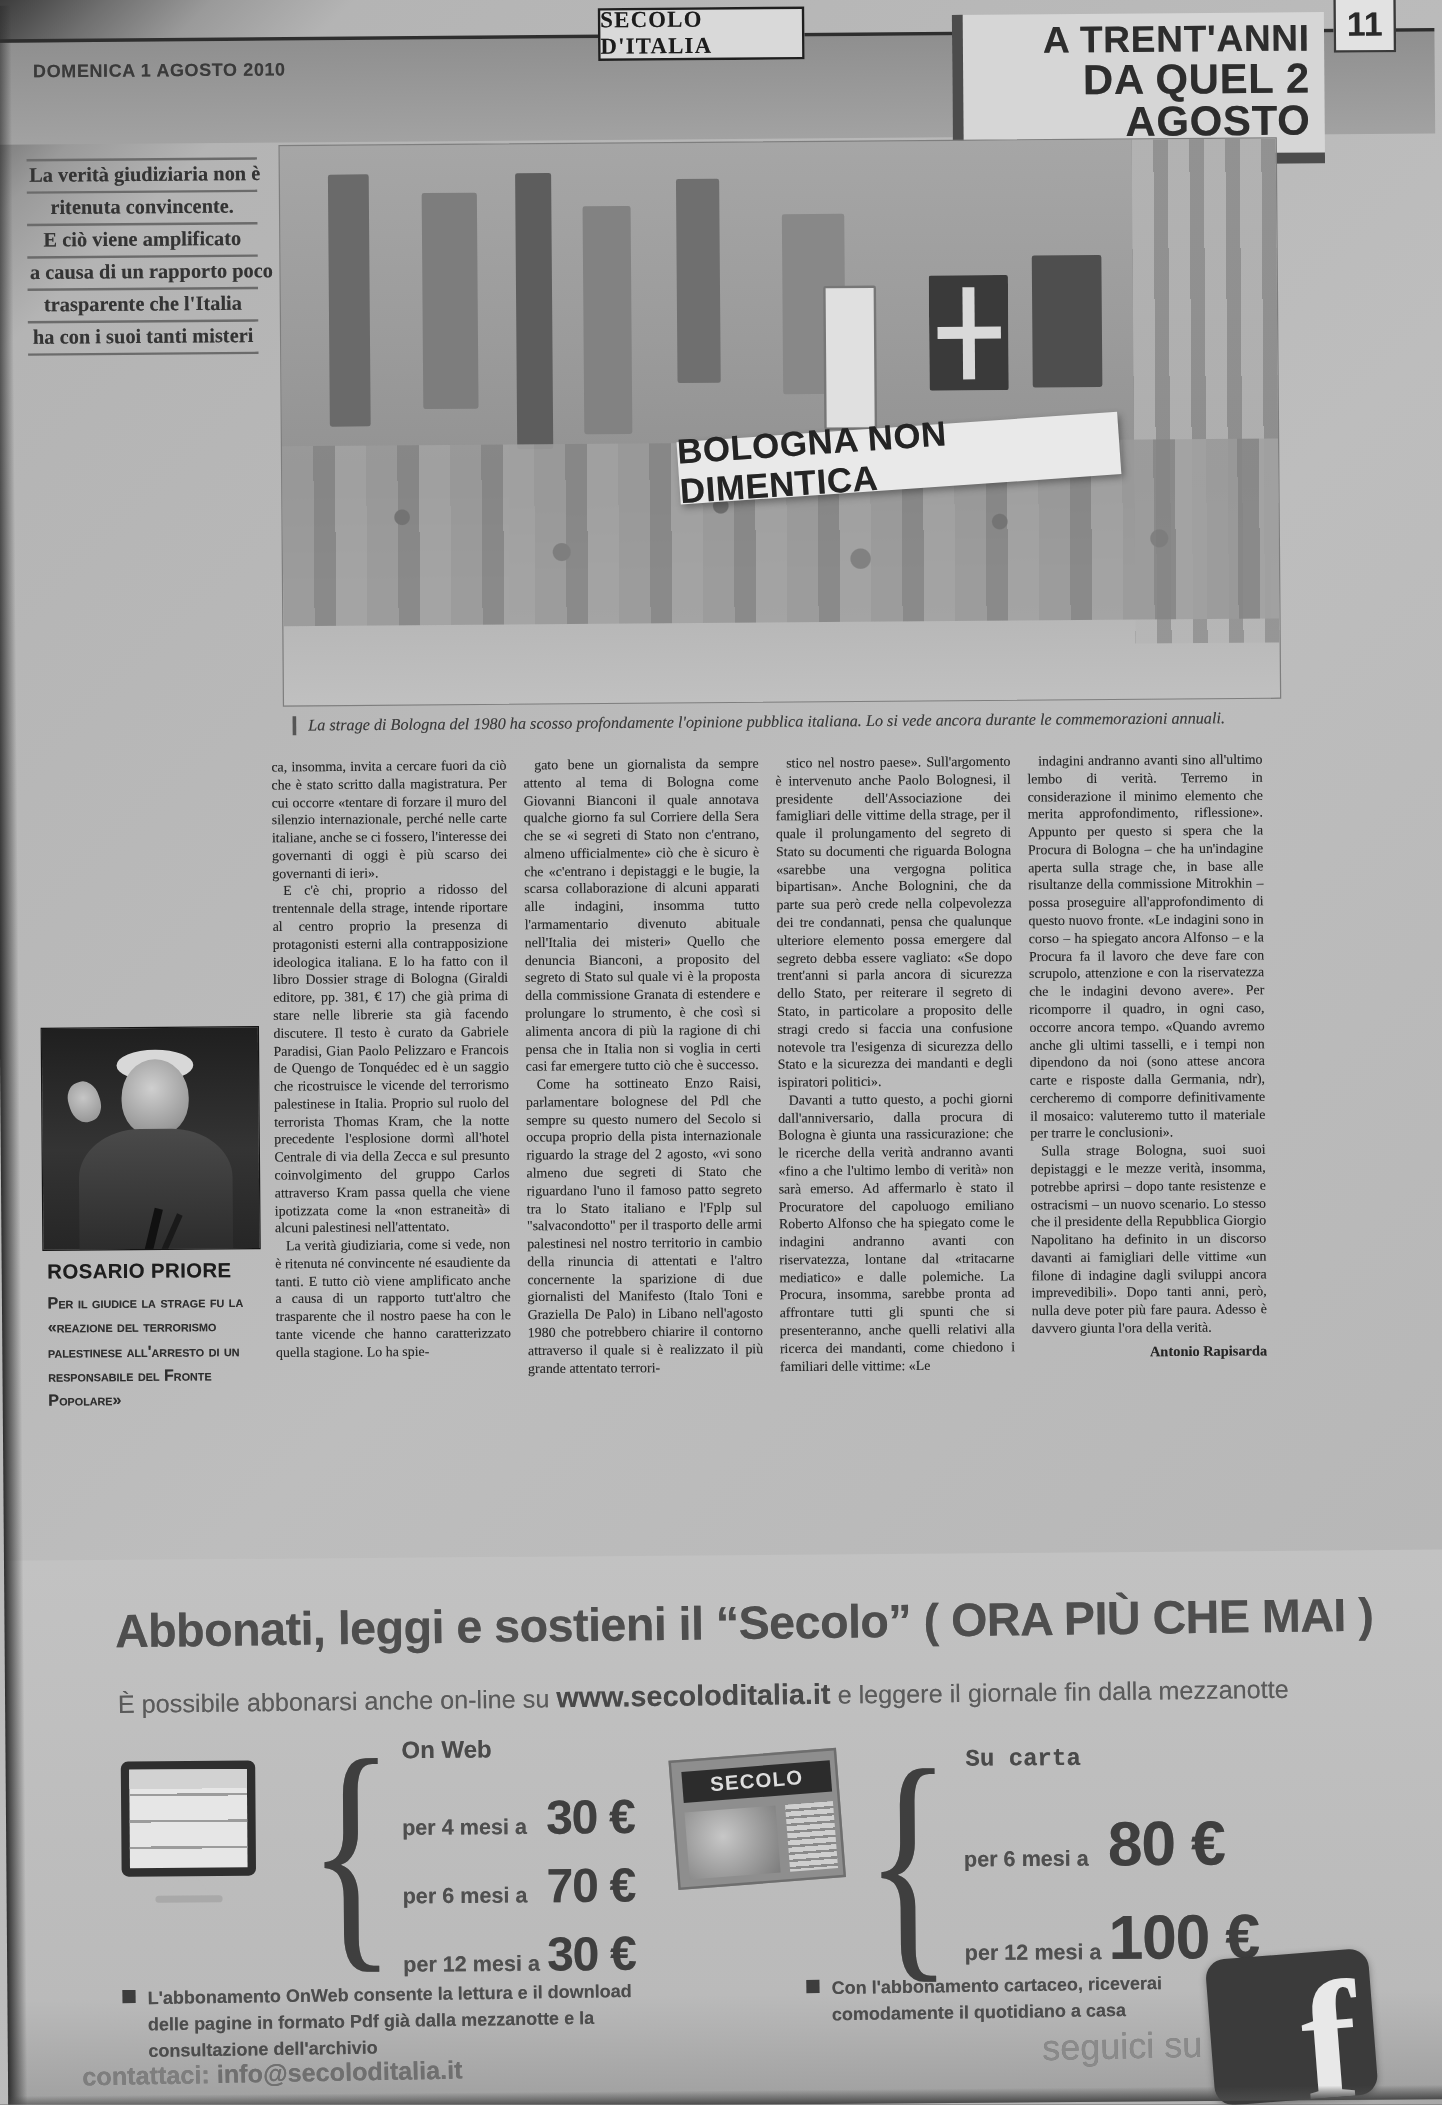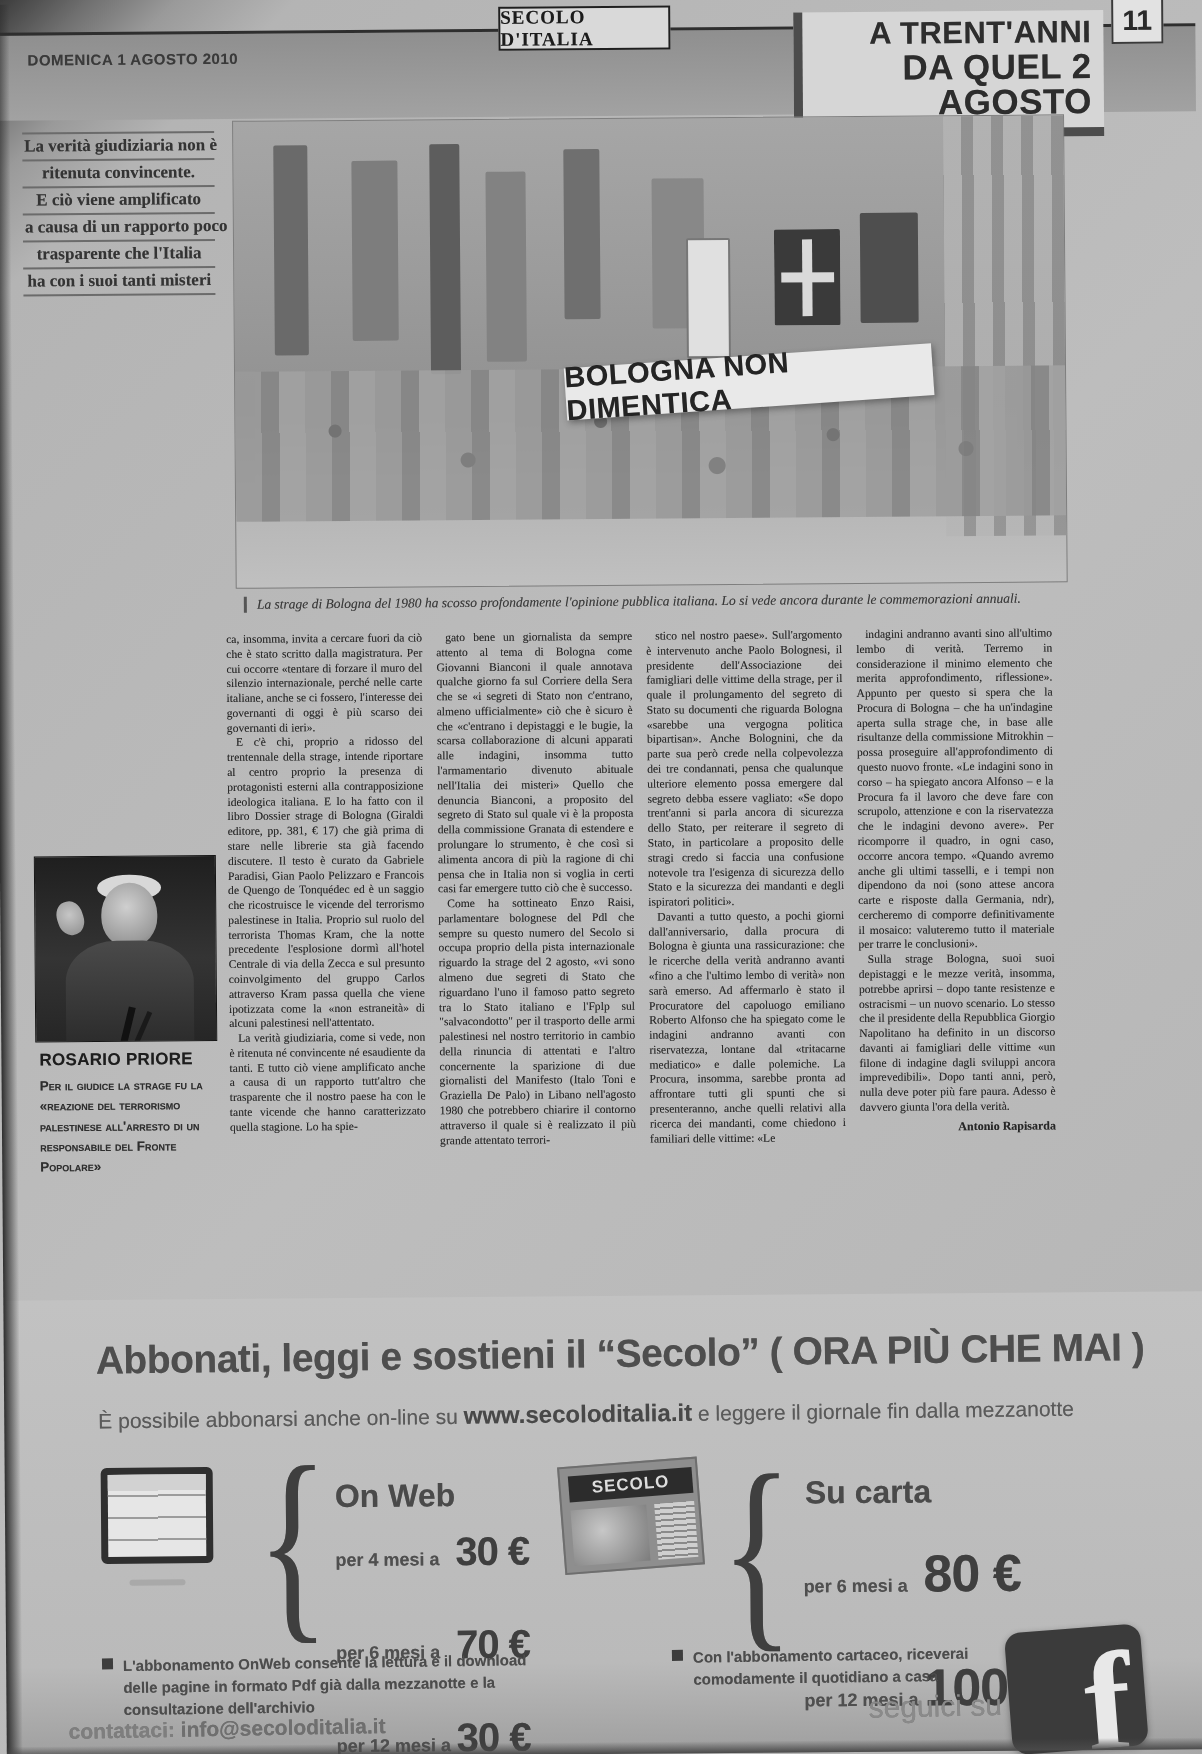--- a/index.html
+++ b/index.html
@@ -94,29 +94,29 @@
         repeating-linear-gradient(180deg,transparent 0 20px,#9c9c9c 20px 22px);}
   .monitor-stand{position:absolute;left:134px;top:266px;width:36px;height:14px;background:#bcbcbc;
       clip-path:polygon(30% 0,70% 0,100% 100%,0 100%);}
   .monitor-base{position:absolute;left:124px;top:280px;width:56px;height:6px;background:#a9a9a9;border-radius:3px;}
 
   .brace{position:absolute;font-family:"Liberation Serif",serif;font-weight:normal;color:#3f3f3f;
          font-size:215px;line-height:1;transform:scaleX(.7);}
   .brace.web{left:236px;top:136px;}
   .brace.paper-b{left:700px;top:148px;}
 
-  .offer-title{position:absolute;font-family:"Liberation Sans",sans-serif;font-weight:bold;font-size:32px;color:#4a4a4a;margin-top:30px;}
+  .offer-title{position:absolute;font-family:"Liberation Sans",sans-serif;font-weight:bold;font-size:20px;color:#4a4a4a;}
   .offer-title.web{left:330px;top:150px;}
-  .offer-title.paper-t{left:800px;top:150px;}
+  .offer-title.paper-t{left:800px;top:161px;font-family:Liberation Mono, monospace;}
   .offer{position:absolute;font-family:"Liberation Sans",sans-serif;}
   .offer.web{left:330px;top:196px;width:260px;}
   .offer.paper-o{left:798px;top:214px;width:300px;}
   .price-row{display:flex;align-items:baseline;margin-bottom:12px;}
   .price-label{font-weight:bold;font-size:18px;color:#4f4f4f;width:120px;}
-  .price-value{font-weight:bold;font-size:40px;color:#3f3f3f;letter-spacing:-1px;margin-top:36px;}
+  .price-value{font-weight:bold;font-size:40px;color:#3f3f3f;letter-spacing:-1px;}
   .offer.paper-o .price-row{margin-bottom:18px;}
   .offer.paper-o .price-value{font-size:52px;}
 
   .news-stack{position:absolute;left:556px;top:166px;width:140px;height:108px;background:#8e8e8e;
       border:2px solid #6e6e6e;transform:rotate(-4deg);overflow:hidden;}
   .news-stack .mast{position:absolute;left:8px;top:8px;width:124px;height:26px;background:#2c2c2c;color:#ddd;
       font-family:"Liberation Sans",sans-serif;font-weight:bold;font-size:17px;display:flex;align-items:center;justify-content:center;letter-spacing:1px;}
   .news-stack .ph{position:absolute;left:8px;top:42px;width:76px;height:56px;
       background:radial-gradient(circle at 40% 40%,#c7c7c7,#7c7c7c);}
   .news-stack .txt{position:absolute;left:92px;top:42px;width:40px;height:56px;

